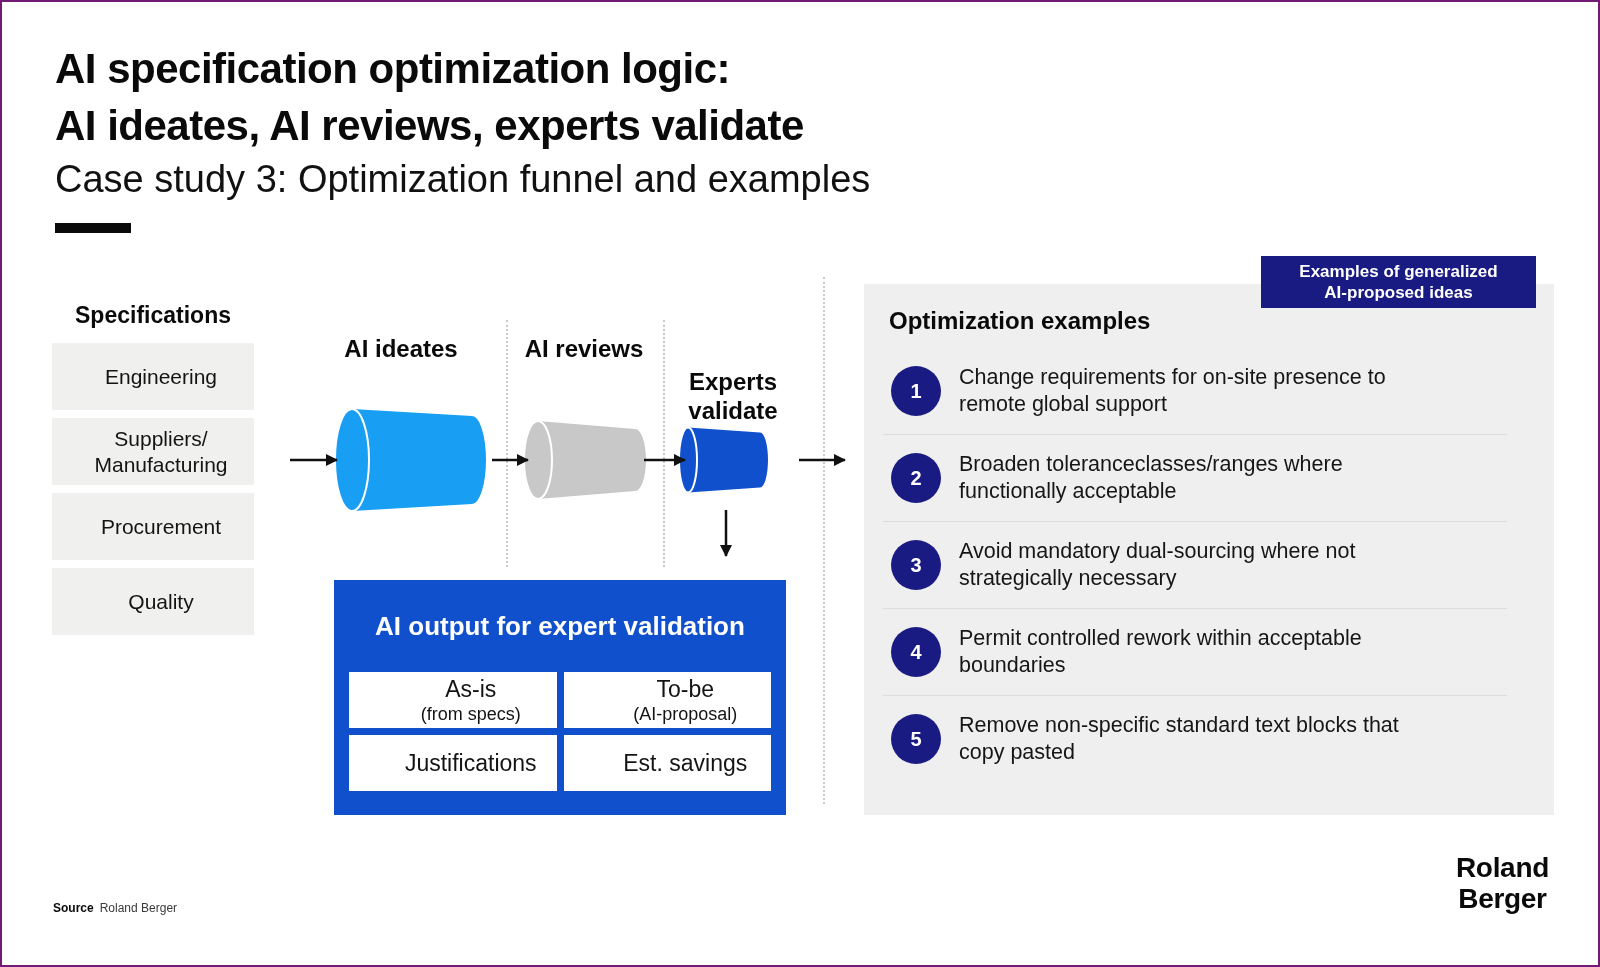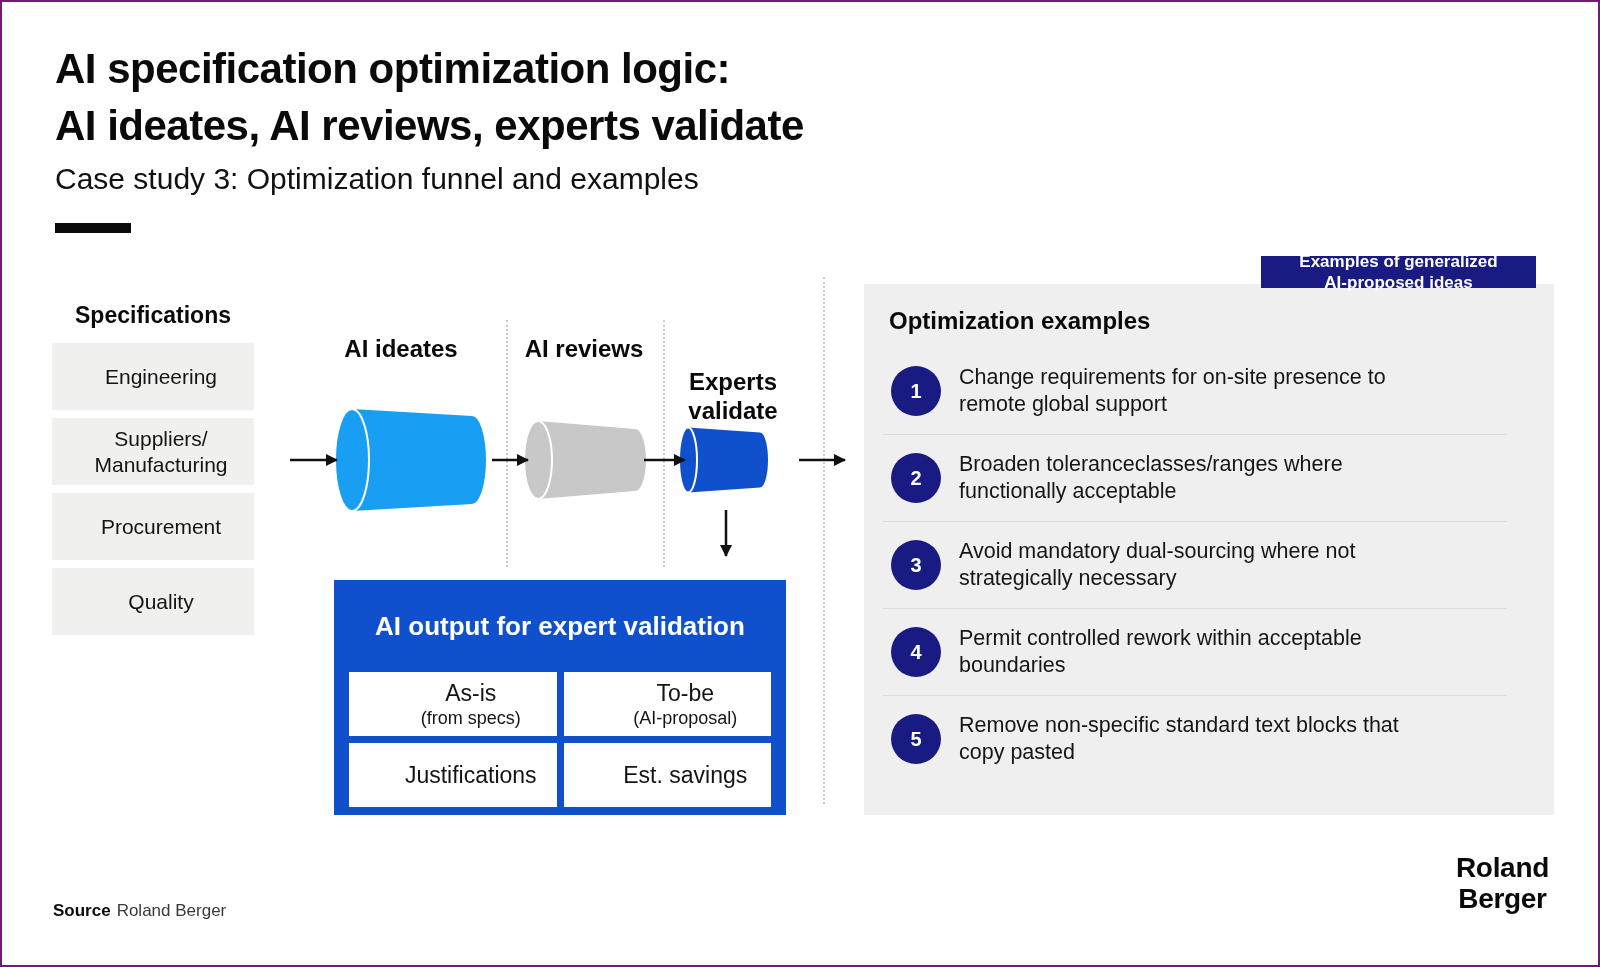--- a/index.html
+++ b/index.html
@@ -4,21 +4,21 @@
 <style>
   html,body{margin:0;padding:0;background:#fff;}
   .slide{
     position:relative; width:1600px; height:967px; box-sizing:border-box;
     background:#ffffff; border:2px solid #701a75; overflow:hidden;
     font-family:"Liberation Sans", sans-serif; color:#141414;
   }
   
   .title{position:absolute; left:53px; top:38px; font-size:42px; line-height:57px;
          font-weight:700; color:#0a0a0a; letter-spacing:-0.5px; margin:0;}
-  .subtitle{position:absolute; left:53px; top:157px; font-size:30px; line-height:40px;
+  .subtitle{position:absolute; left:53px; top:157px; font-size:38px; line-height:40px;
             font-weight:400; color:#111;}
   .rule{position:absolute; left:53px; top:221px; width:76px; height:10px; background:#0a0a0a;}
   
   .specs{position:absolute; left:50px; top:297px; width:202px;}
   .specs-header{font-size:23px; font-weight:700; text-align:center; line-height:32px; color:#0a0a0a;}
   .spec-list{margin-top:12px; display:flex; flex-direction:column; gap:8px;}
   .spec-box{height:67px; background:var(--spec_box_bg,#f0f0ef); display:flex; align-items:center;
             justify-content:center; text-align:center; font-size:21px; line-height:26px;
             white-space:pre-line; color:#141414;padding-left:16px;}
   
@@ -29,43 +29,43 @@
   .dotted{position:absolute; width:0; border-left:2px dotted #c9c9c9;}
   .dot-1{left:504px; top:318px; height:247px;}
   .dot-2{left:661px; top:318px; height:247px;}
   .dot-3{left:821px; top:275px; height:527px;}
   
   .output-box{position:absolute; left:332px; top:578px; width:452px; height:235px;
               background:var(--royal_blue,#1150cc); box-sizing:border-box;}
   .output-title{height:92px; display:flex; align-items:center; justify-content:center;
                 color:#fff; font-size:26px; font-weight:700;}
   .output-grid{display:grid; grid-template-columns:1fr 1fr; gap:7px; margin:0 15px;}
-  .output-cell{background:#fff; height:64px; display:flex; flex-direction:column;
+  .output-cell{background:#fff; height:56px; display:flex; flex-direction:column;
                align-items:center; justify-content:center; text-align:center;padding-left:36px;}
   .cell-main{font-size:23px; line-height:27px; color:#141414;}
   .cell-sub{font-size:18px; line-height:22px; color:#141414;}
   
   .panel{position:absolute; left:862px; top:282px; width:690px; height:531px;
          background:var(--panel_bg,#efefef); box-sizing:border-box; padding-top:22px;}
   .panel-header{margin-left:25px; font-size:24px; line-height:30px; font-weight:700; color:#0a0a0a;}
   .example-list{margin-top:12px;}
   .example-item{display:flex; align-items:center; gap:18px; padding:16px 0;
                 margin:0 47px 0 19px; border-bottom:1px solid #dcdcdc;}
   .example-item:last-child{border-bottom:none;}
   .num-circle{flex-shrink:0; width:50px; height:50px; margin-left:8px; border-radius:50%;
               background:var(--navy,#1a1b82); color:#fff; font-size:20px; font-weight:700;
               display:flex; align-items:center; justify-content:center;}
   .example-text{font-size:21.5px; line-height:27px; white-space:pre-line; color:#161616;}
   
-  .badge{position:absolute; left:1259px; top:254px; width:275px; height:32px; z-index:5;
+  .badge{position:absolute; left:1259px; top:254px; width:275px; height:52px; z-index:5;
          background:var(--navy,#1a1b82); color:#fff; display:flex; flex-direction:column;
          align-items:center; justify-content:center; text-align:center;
          font-size:17px; line-height:21px; font-weight:700;}
   
-  .source{position:absolute; left:51px; top:899px; font-size:17px; color:#3a3a3a;}
+  .source{position:absolute; left:51px; top:899px; font-size:12px; color:#3a3a3a;}
   .source b{color:#0a0a0a; font-weight:700; margin-right:6px;}
   .logo{position:absolute; right:49px; top:850px; text-align:center;
         font-size:28px; line-height:31px; font-weight:700; color:#0a0a0a; letter-spacing:-0.3px;}
 </style>
 </head>
 <body>
 
 <div class="slide">
 
   <h1 class="title">

